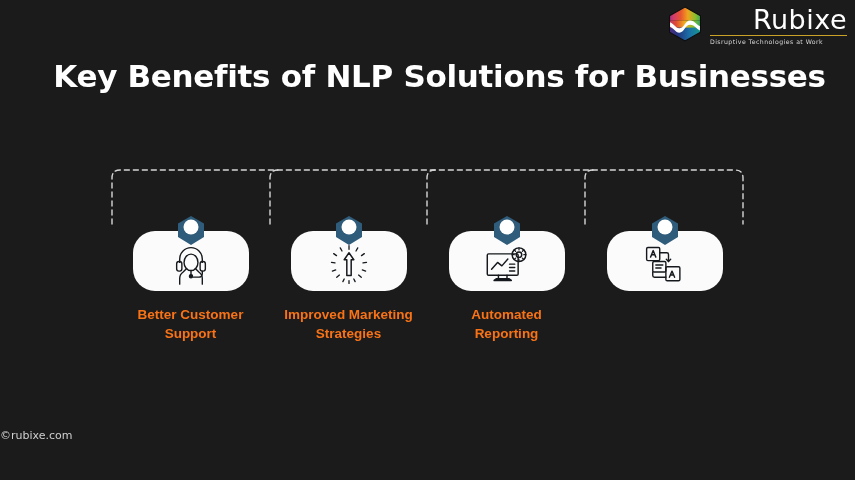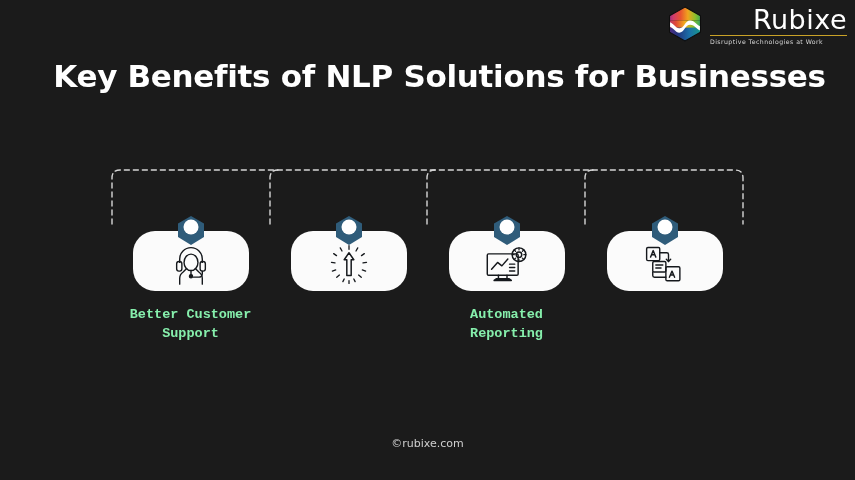--- a/index.html
+++ b/index.html
@@ -72,34 +72,33 @@
     border-radius:22px;
     display:flex; align-items:center; justify-content:center;
     position:relative; z-index:1;
     padding-top:8px;
   }
   .card svg { display:block; }
 
   .label {
     margin-top:14px;
     text-align:center;
-    color:#86efac;
+    color:#f97316;
     font-size:13.5px; line-height:19px; font-weight:bold;
-    font-family:Liberation Mono, monospace;
+    font-family:Liberation Sans, sans-serif;
     white-space:pre-line;
     width:150px;
   }
 
   
   #footer {
     position:absolute; left:0; top:429px; width:855px;
-    text-align:center;
+    text-align:left;
     color:#cfcfcf; font-size:11px;
     font-family:"DejaVu Sans", sans-serif;
-    margin-top:8px;
   }
 </style>
 </head>
 <body>
 
 <div id="stage">
 
   <div id="logo">
     <svg id="logo-mark" viewBox="0 0 100 100">
       <defs>
@@ -205,20 +204,22 @@
               <path d="M5,31 L8.8,29.6"></path>
               <path d="M10,38 L13,35.5"></path>
               <path d="M38,38 L35,35.5"></path>
               <path d="M24,42 V45"></path>
               <path d="M17,43 L18.5,40"></path>
               <path d="M31,43 L29.5,40"></path>
             </g>
           </g>
         </svg>
       </div>
+      <div class="label">Improved Marketing
+Strategies</div>
     </div>
 
     <div class="item">
       <div class="pin-wrap">
         <svg viewBox="0 0 34 34" width="34" height="34">
           <path d="M17,1 L30,8.5 L30,22 L17,30 L4,22 L4,8.5 Z" fill="#2f5c7a"></path>
           <circle cx="17" cy="12" r="7.5" fill="#ffffff"></circle>
         </svg>
       </div>
       <div class="card">

